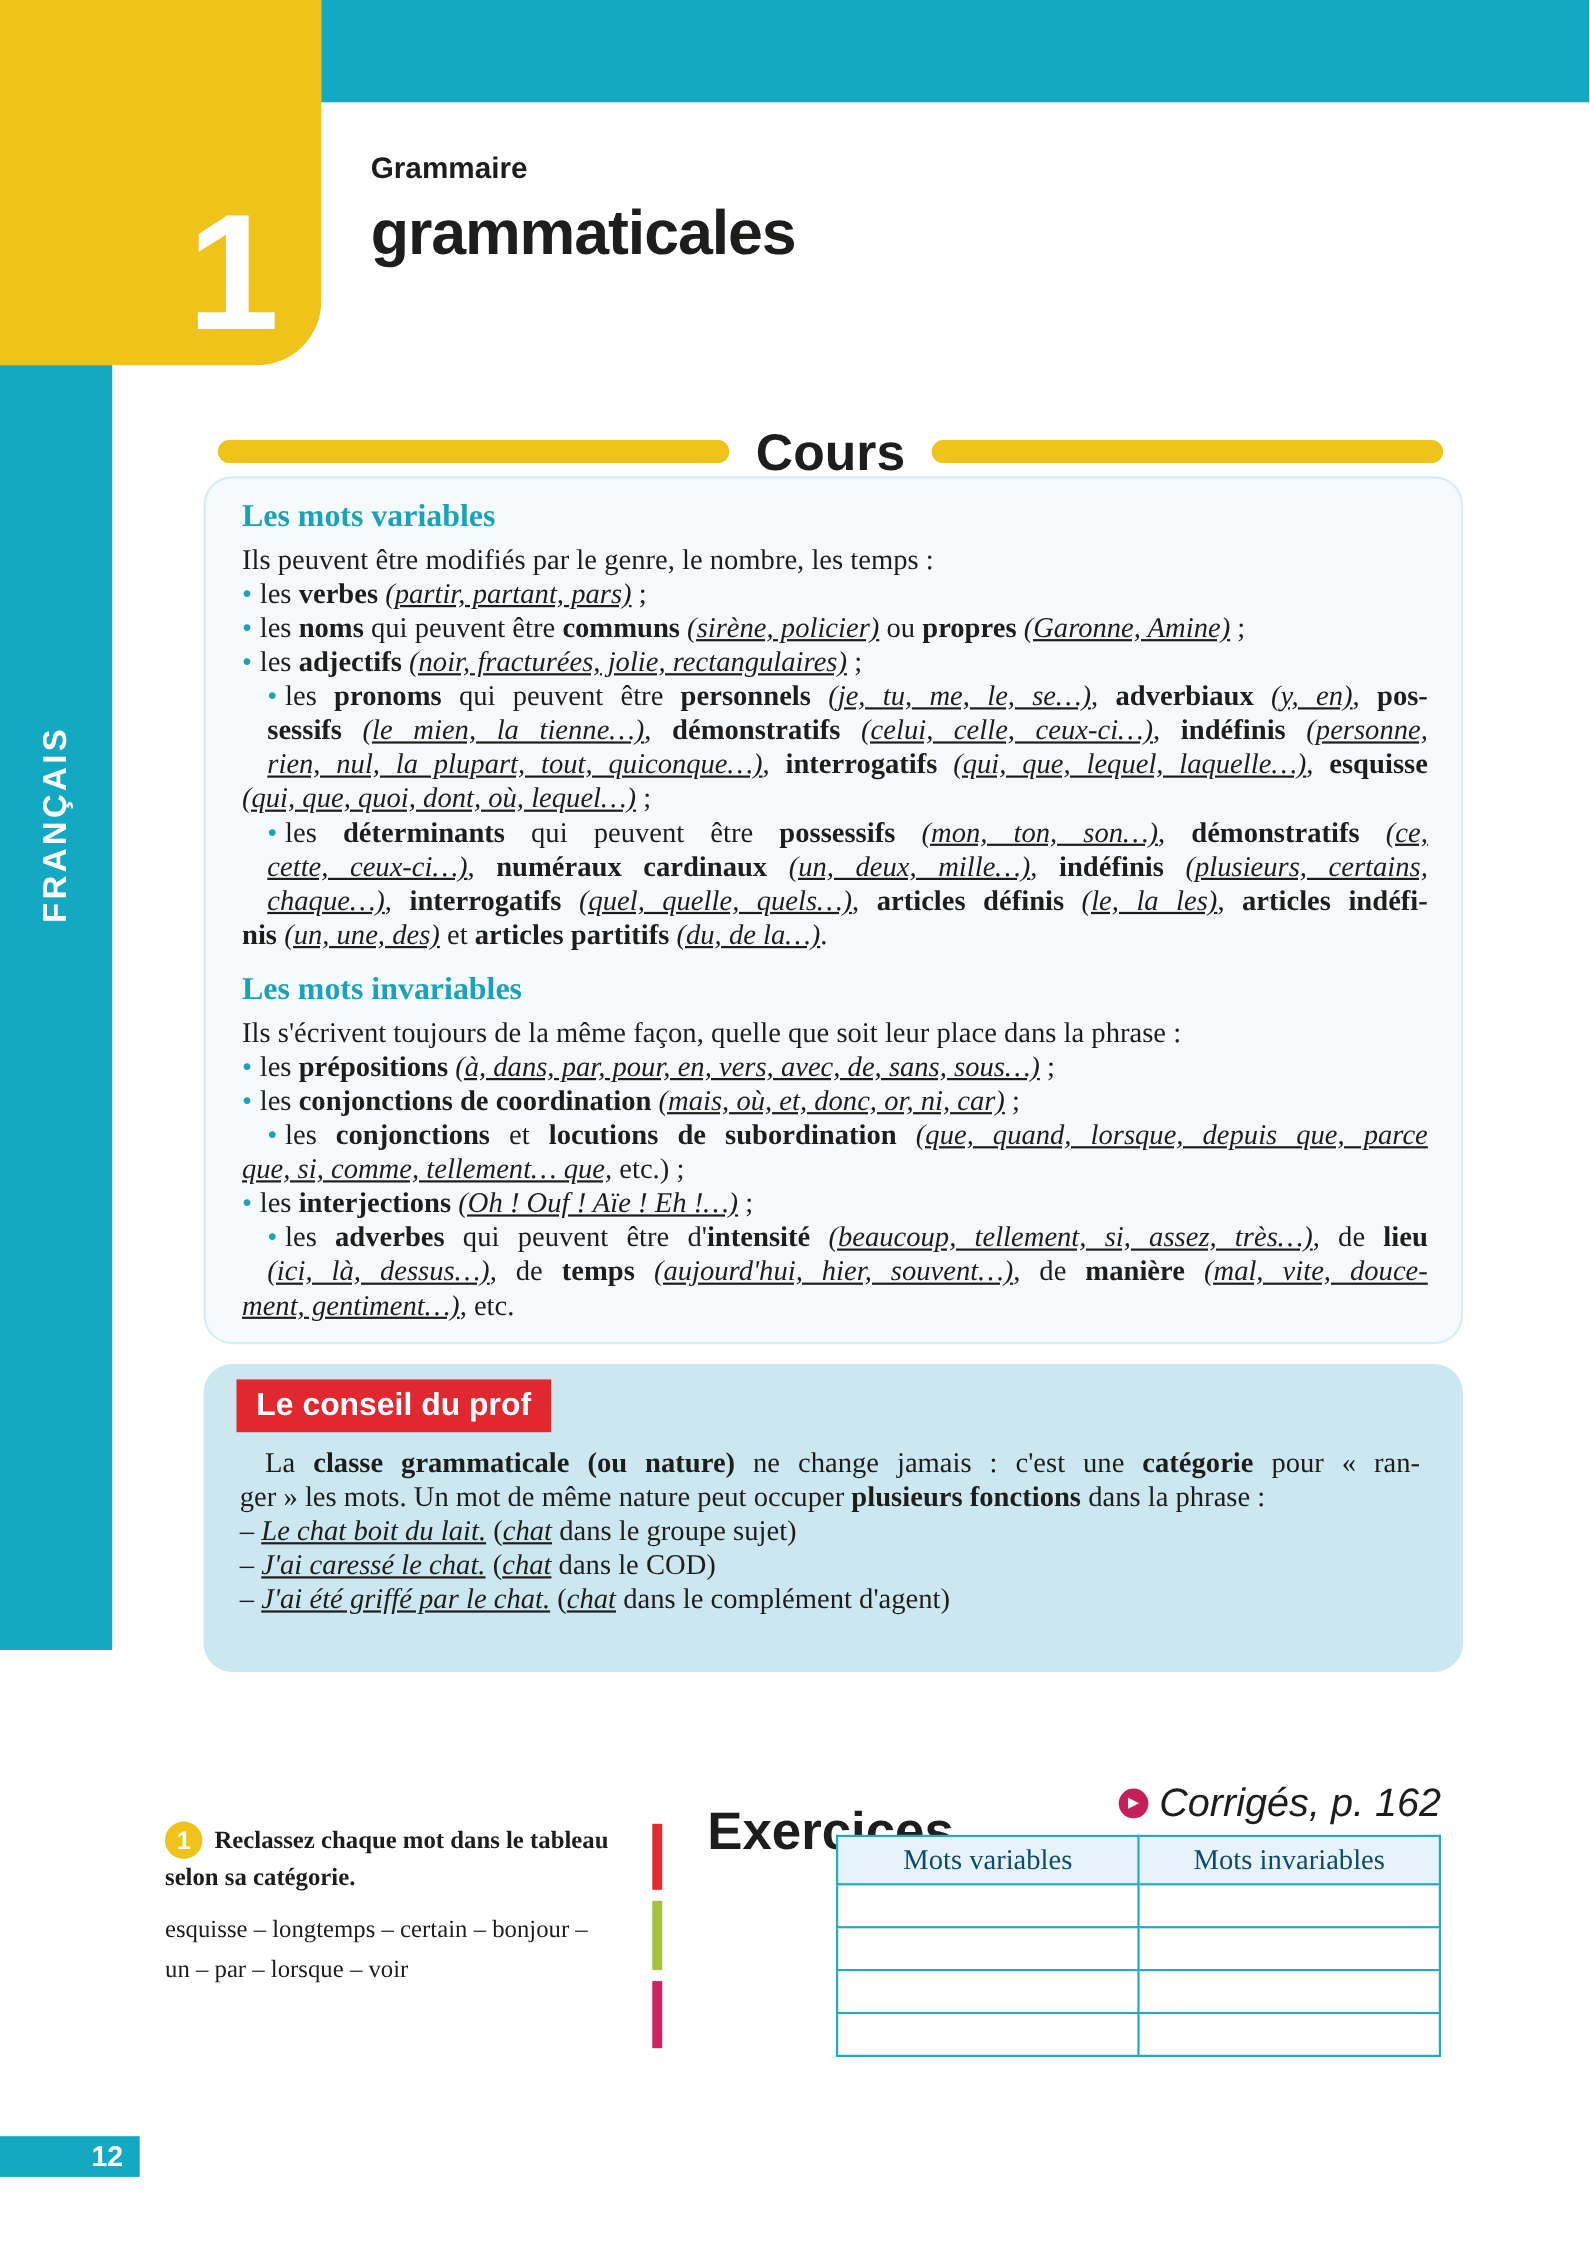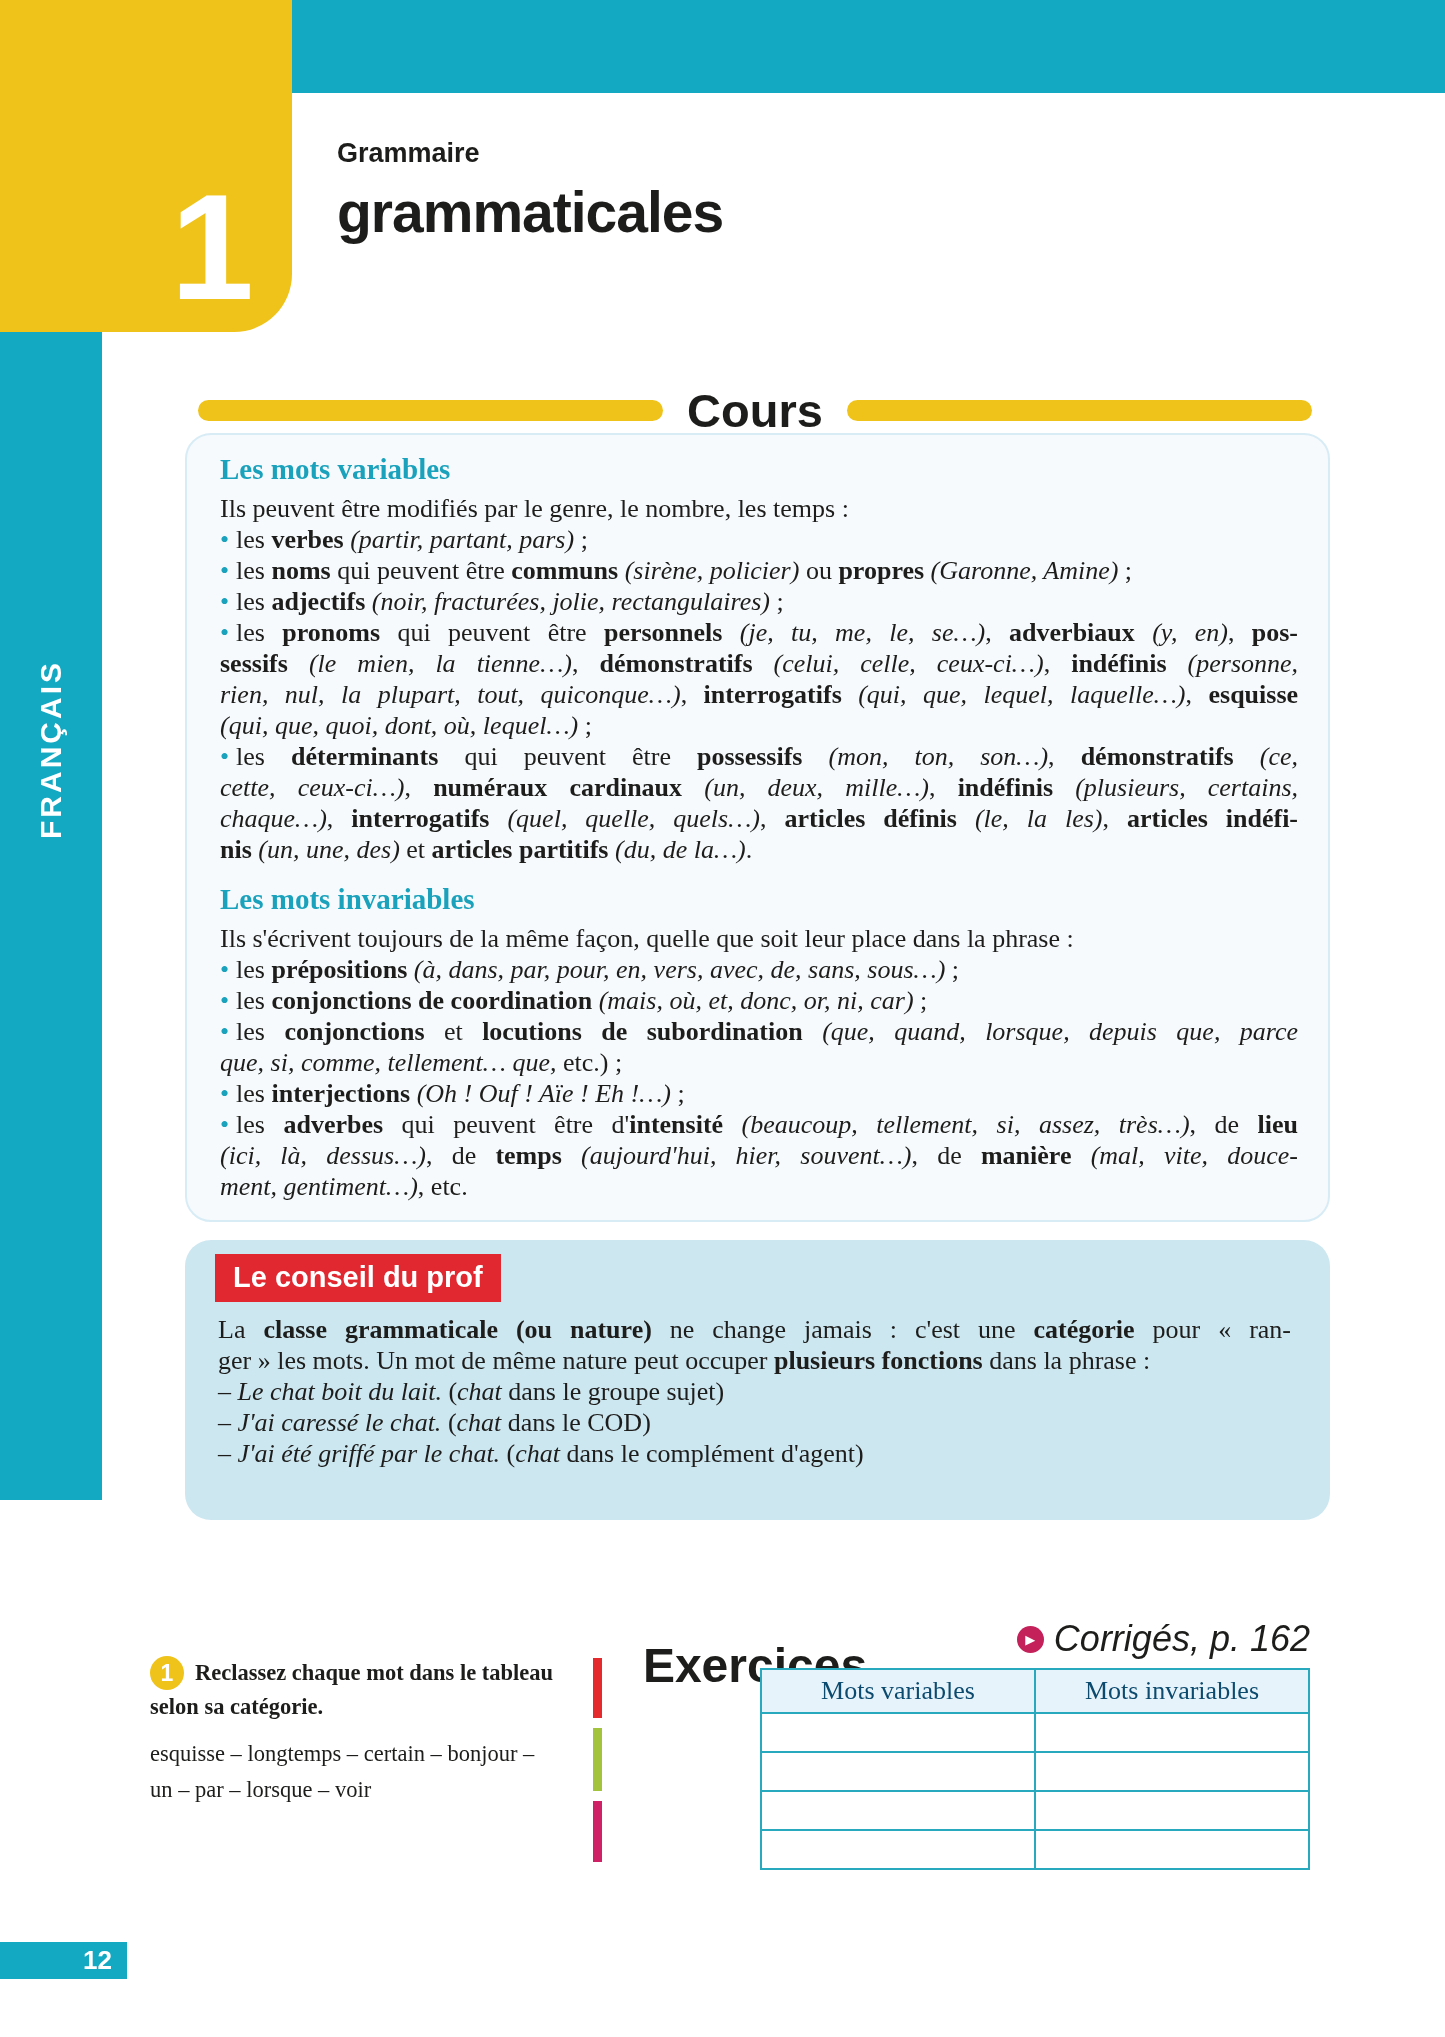--- a/index.html
+++ b/index.html
@@ -40,23 +40,23 @@
   
   .cours-box{
     position:absolute;left:185px;top:433px;width:1145px;height:789px;box-sizing:border-box;
     background:#f6fafd;border:2px solid #d8ecf6;border-radius:26px;
     padding:16px 30px 0 33px;
   }
   .section-heading{font-weight:bold;font-size:29px;line-height:36px;color:#1aa2bc;margin:0 0 6px 0;}
   .section + .section .section-heading{margin-top:16px;}
   .rich{font-size:26px;line-height:31px;}
   .rich .line{min-height:31px;}
-  .rich .just{text-align:justify;text-align-last:justify;}
+  .rich .just{text-align:justify;text-align-last:justify;margin-left:23px;}
   .s-b{font-weight:bold;}
-  .s-i{font-style:italic;}
+  .s-i{font-style:italic;text-decoration:underline;}
   .dot{color:#1aa2bc;margin-right:7px;}
 
   
   .conseil-box{
     position:absolute;left:185px;top:1240px;width:1145px;height:280px;box-sizing:border-box;
     background:#cde7f1;border-radius:26px;
   }
   .conseil-label{
     display:inline-block;margin:14px 0 12px 30px;padding:7px 18px 9px 18px;
     background:#e12730;color:#fff;font-weight:bold;font-size:29px;line-height:32px;

